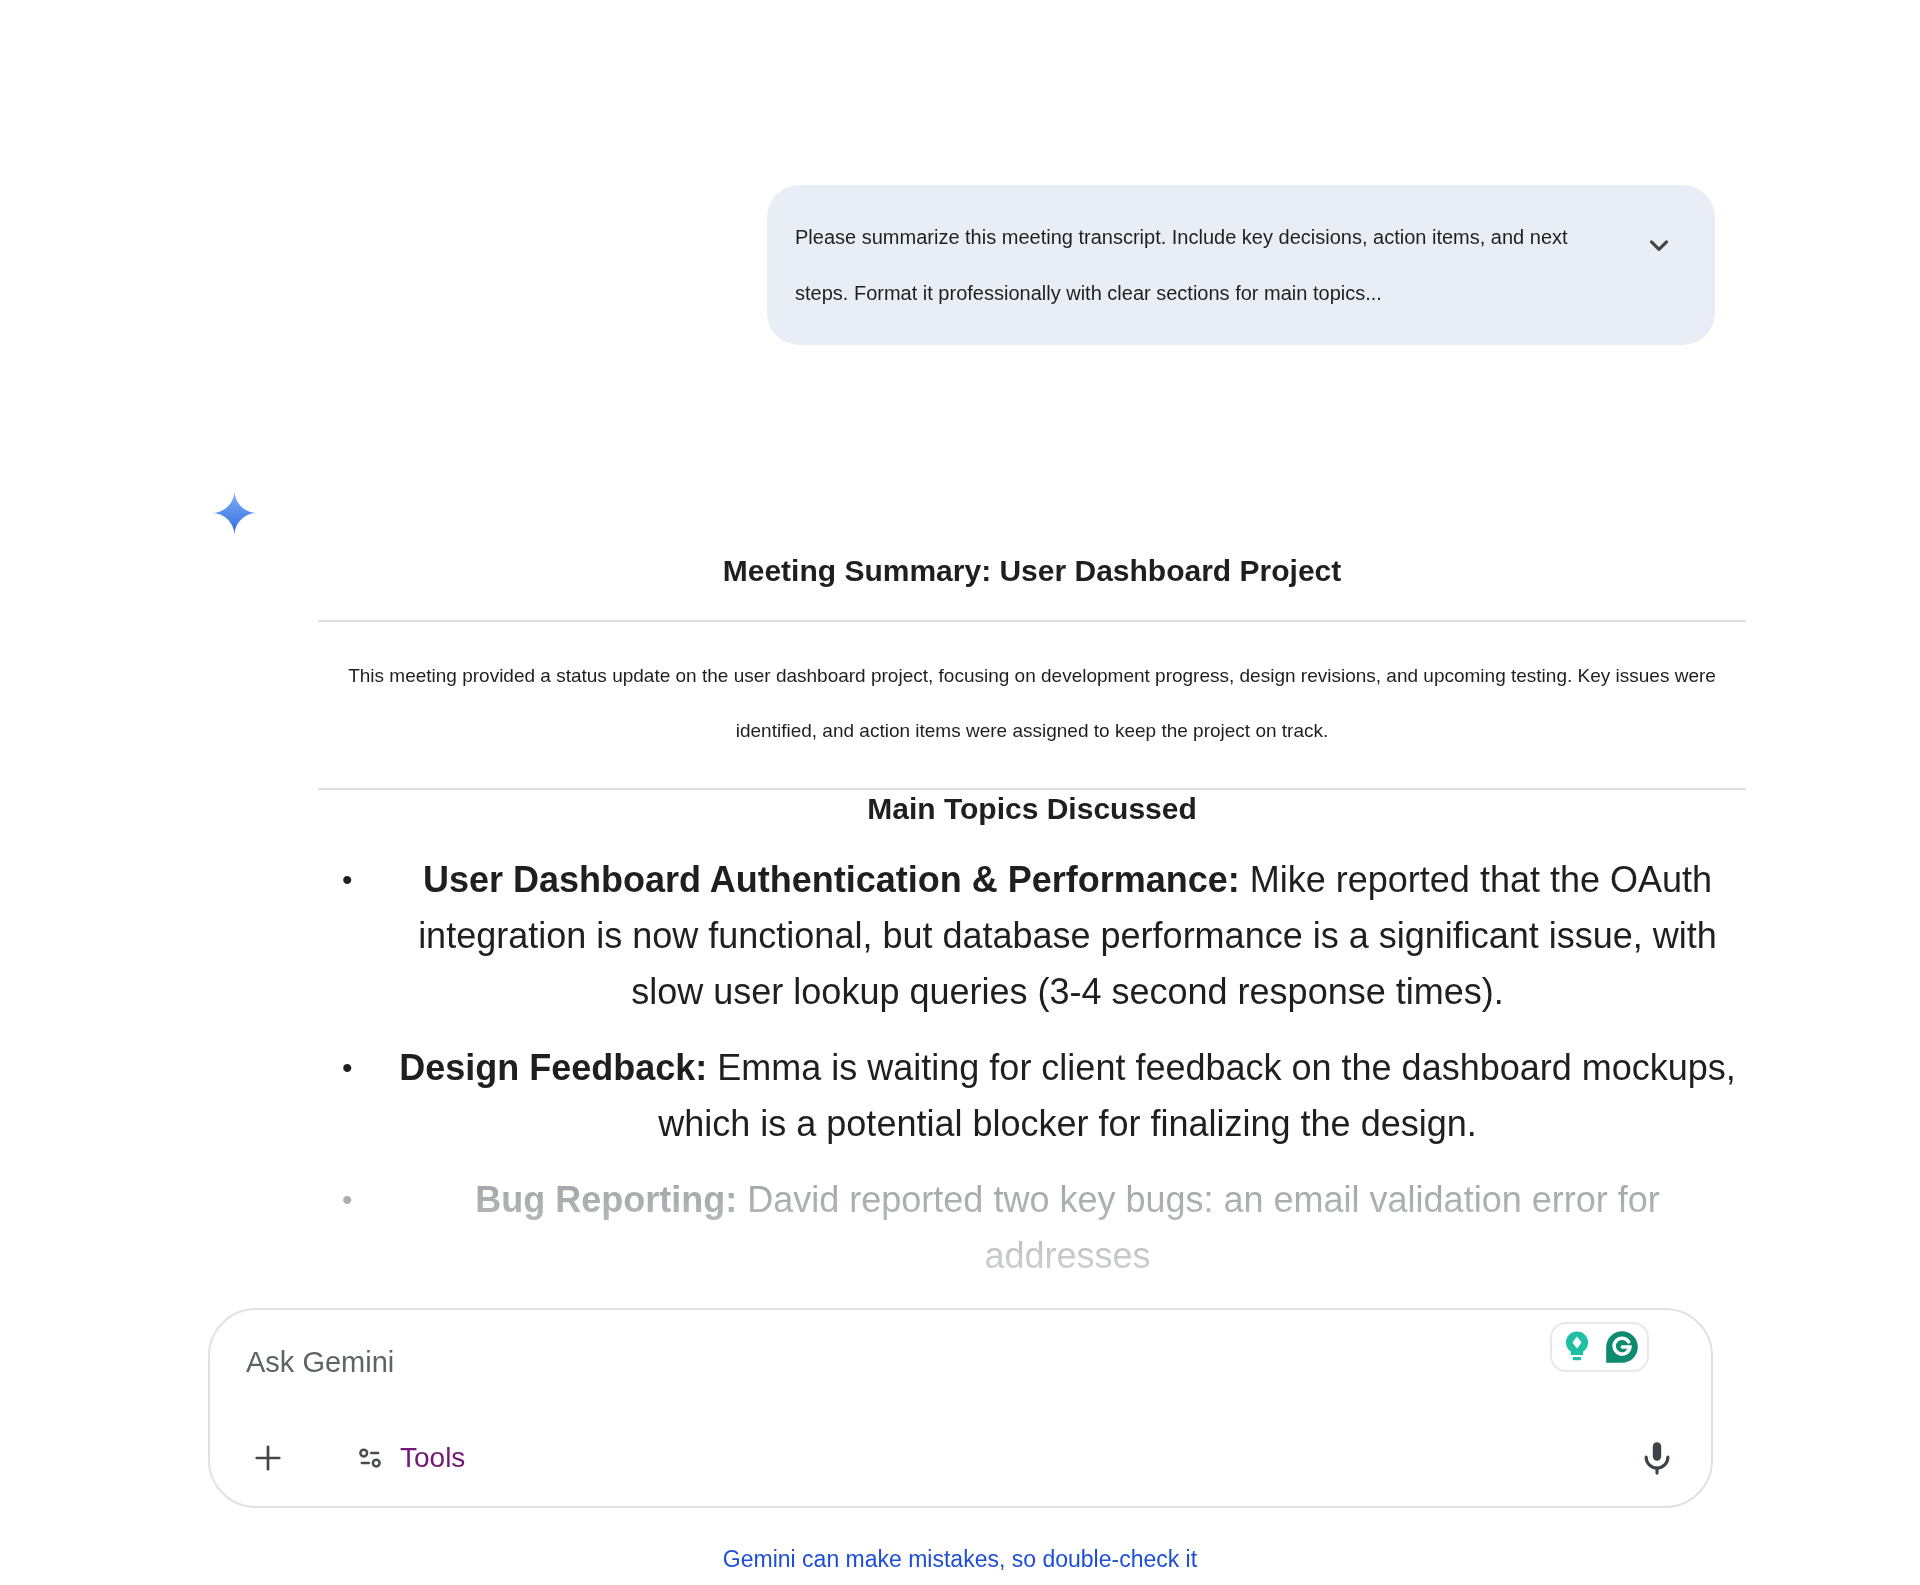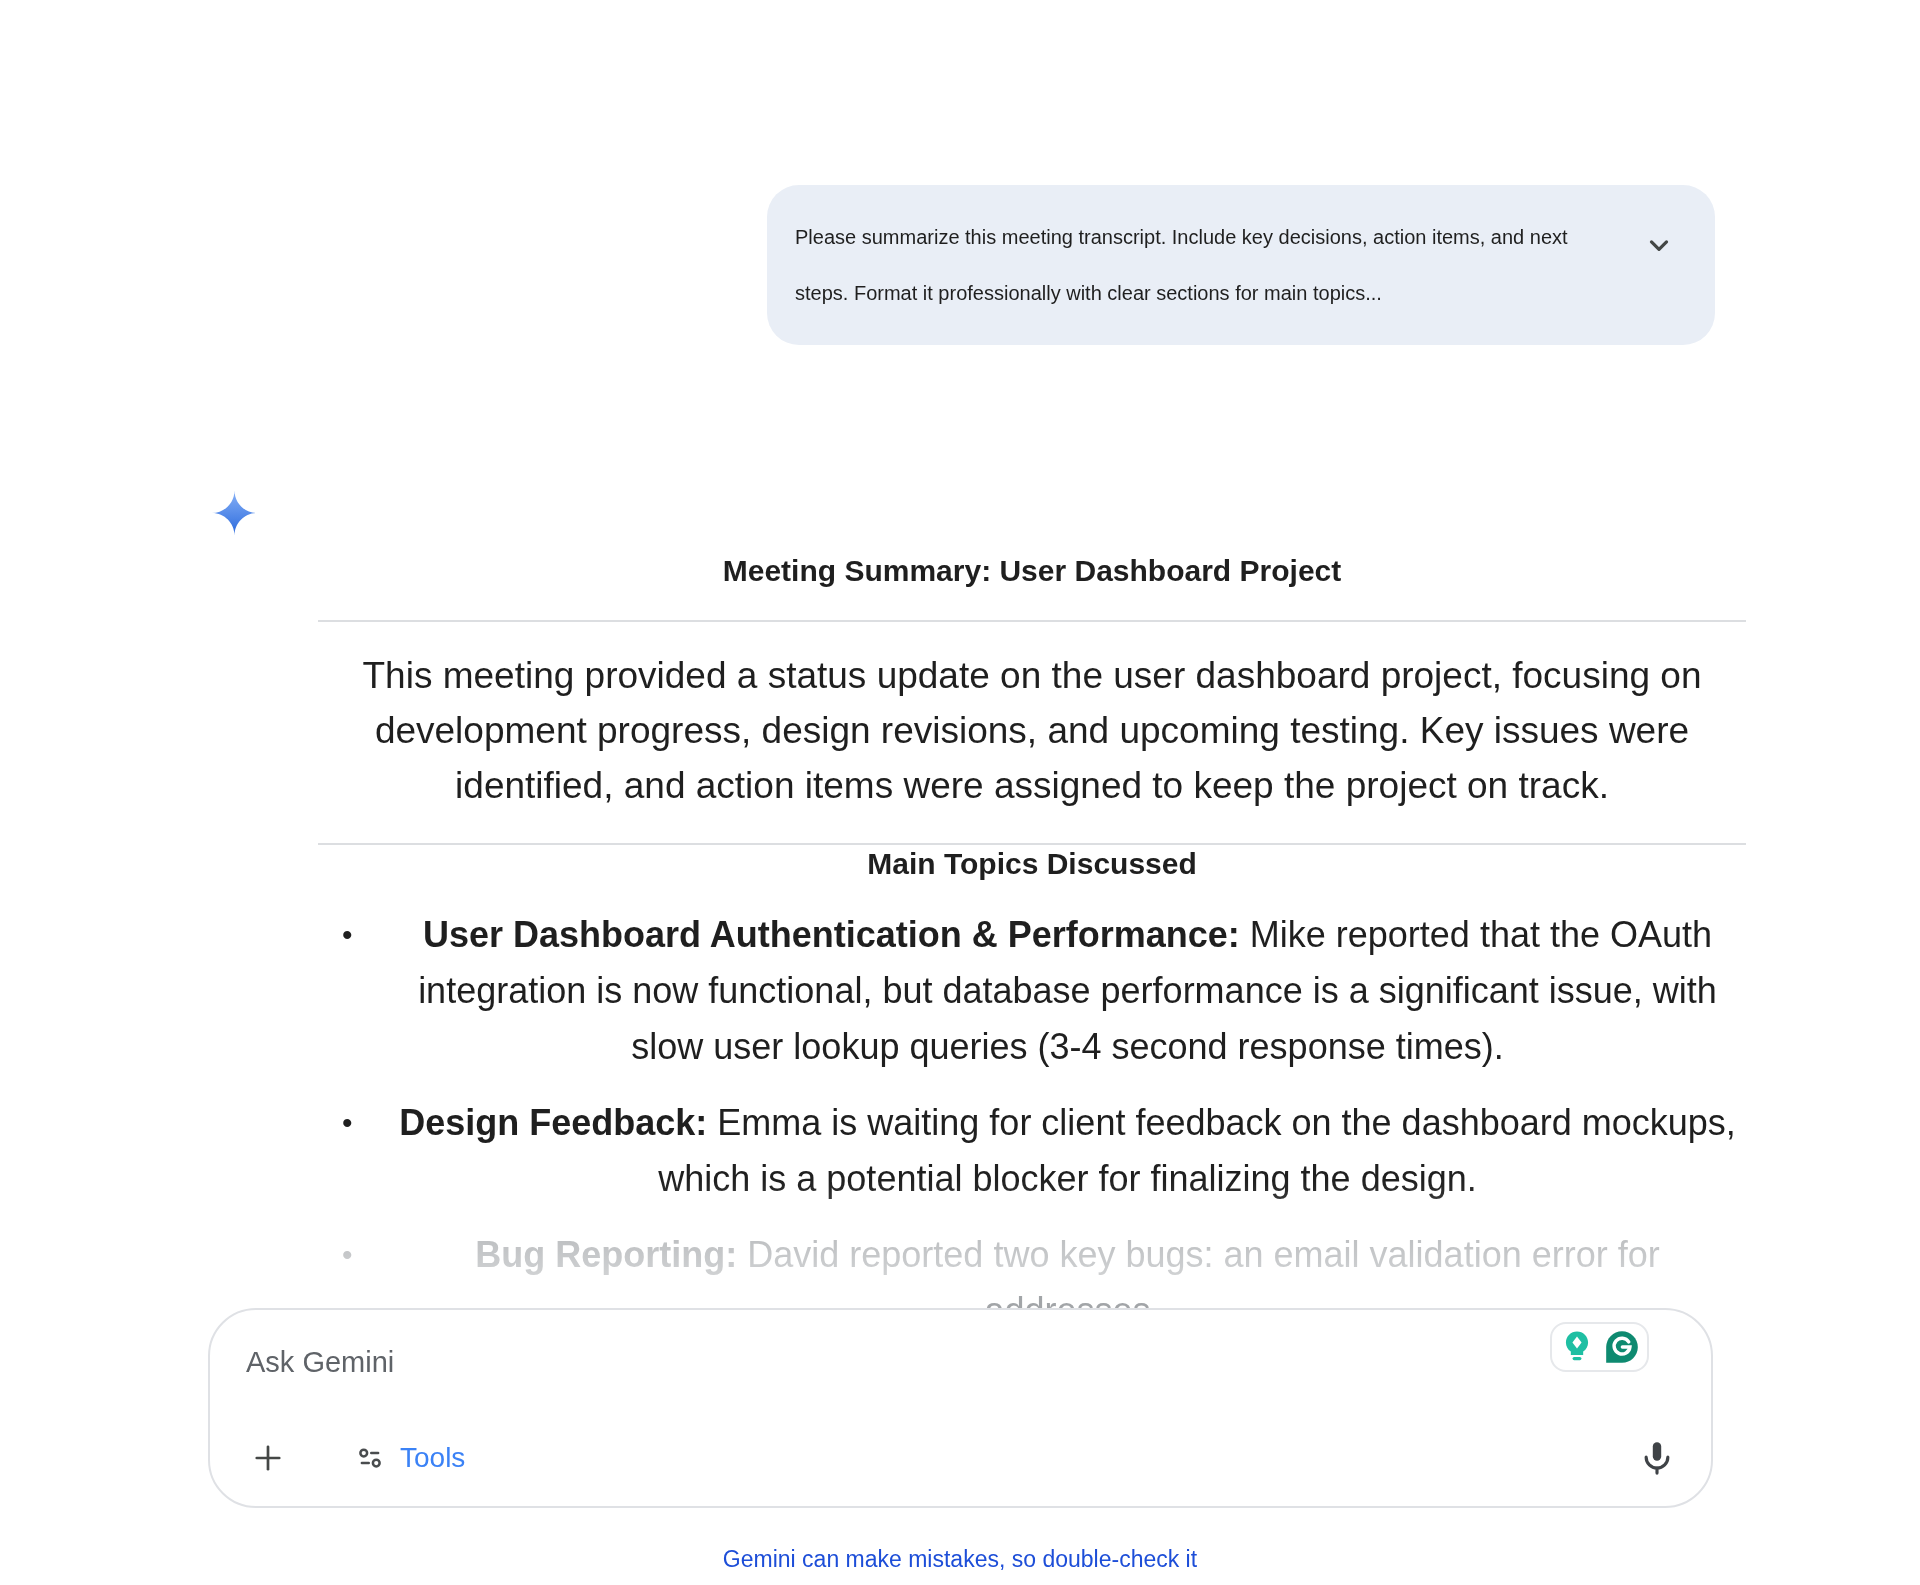--- a/index.html
+++ b/index.html
@@ -59,21 +59,21 @@
     color: #1f1f1f;
   }
   .divider {
     border: none;
     border-top: 2px solid #dcdee1;
     height: 0;
   }
   .divider.d1 { margin-top: 30px; margin-bottom: 26px; }
   .divider.d2 { margin-top: 30px; margin-bottom: 0; }
   .response p.intro {
-    font-size: 37px;
+    font-size: 19px;
     line-height: 55px;
     color: #1f1f1f;
   }
   .response h3.topics { }
   .topics-list {
     list-style: none;
     margin-top: 24px;
   }
   .topics-list li {
     position: relative;
@@ -162,21 +162,21 @@
     gap: 14px;
     margin-left: 54px;
     cursor: pointer;
     height: 52px;
     border-radius: 26px;
     padding: 0 6px;
   }
   .tools-label {
     font-family: "Liberation Sans", sans-serif;
     font-size: 28px;
-    color: #3b82f6;
+    color: #701a75;
   }
   .mic-btn { margin-left: auto; }
 
   
   .footer-note {
     position: absolute;
     left: 0; top: 1546px;
     width: 100%;
     text-align: center;
     font-size: 23px;

